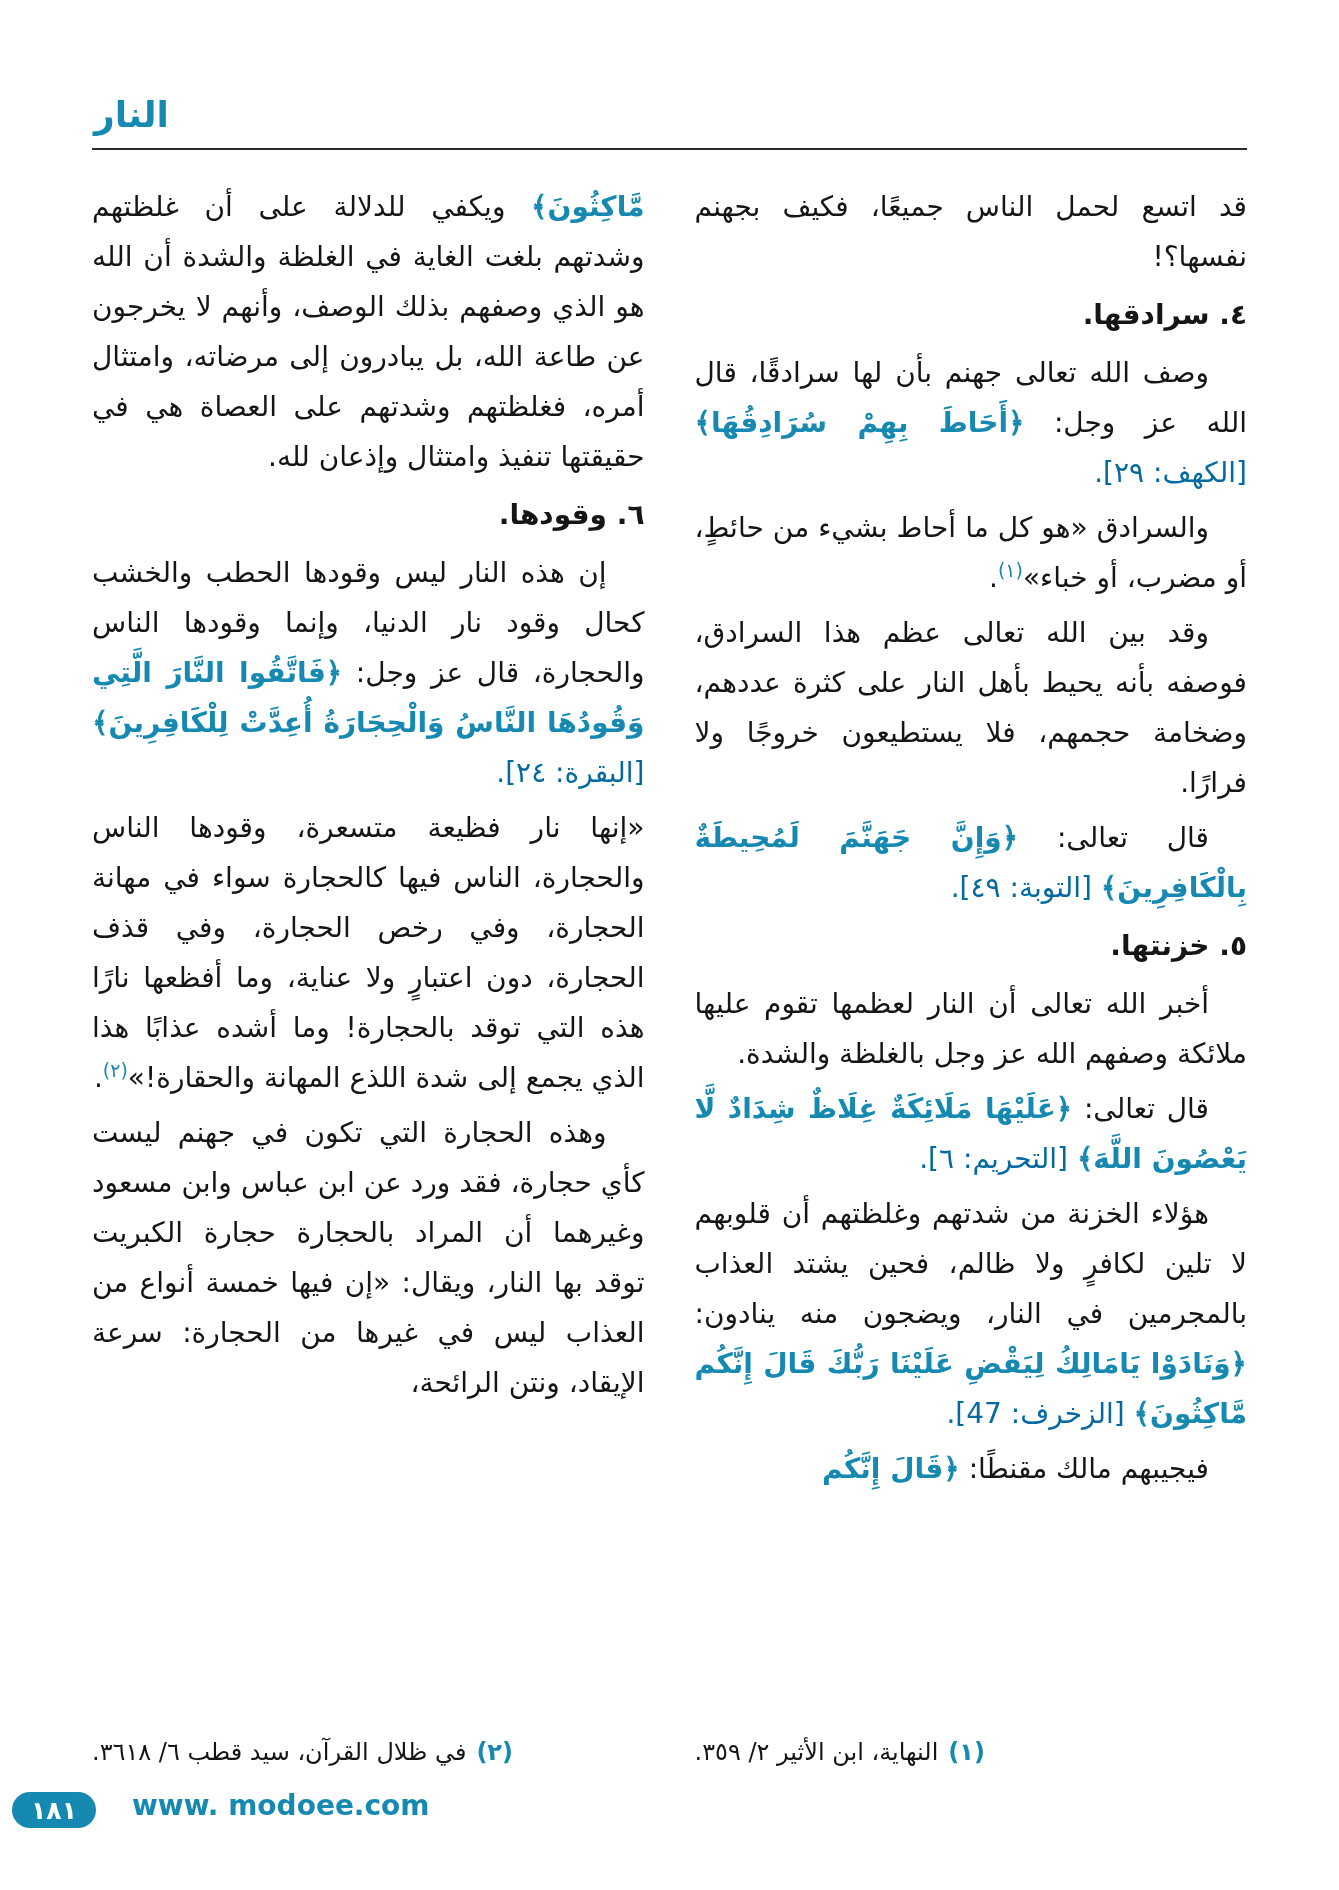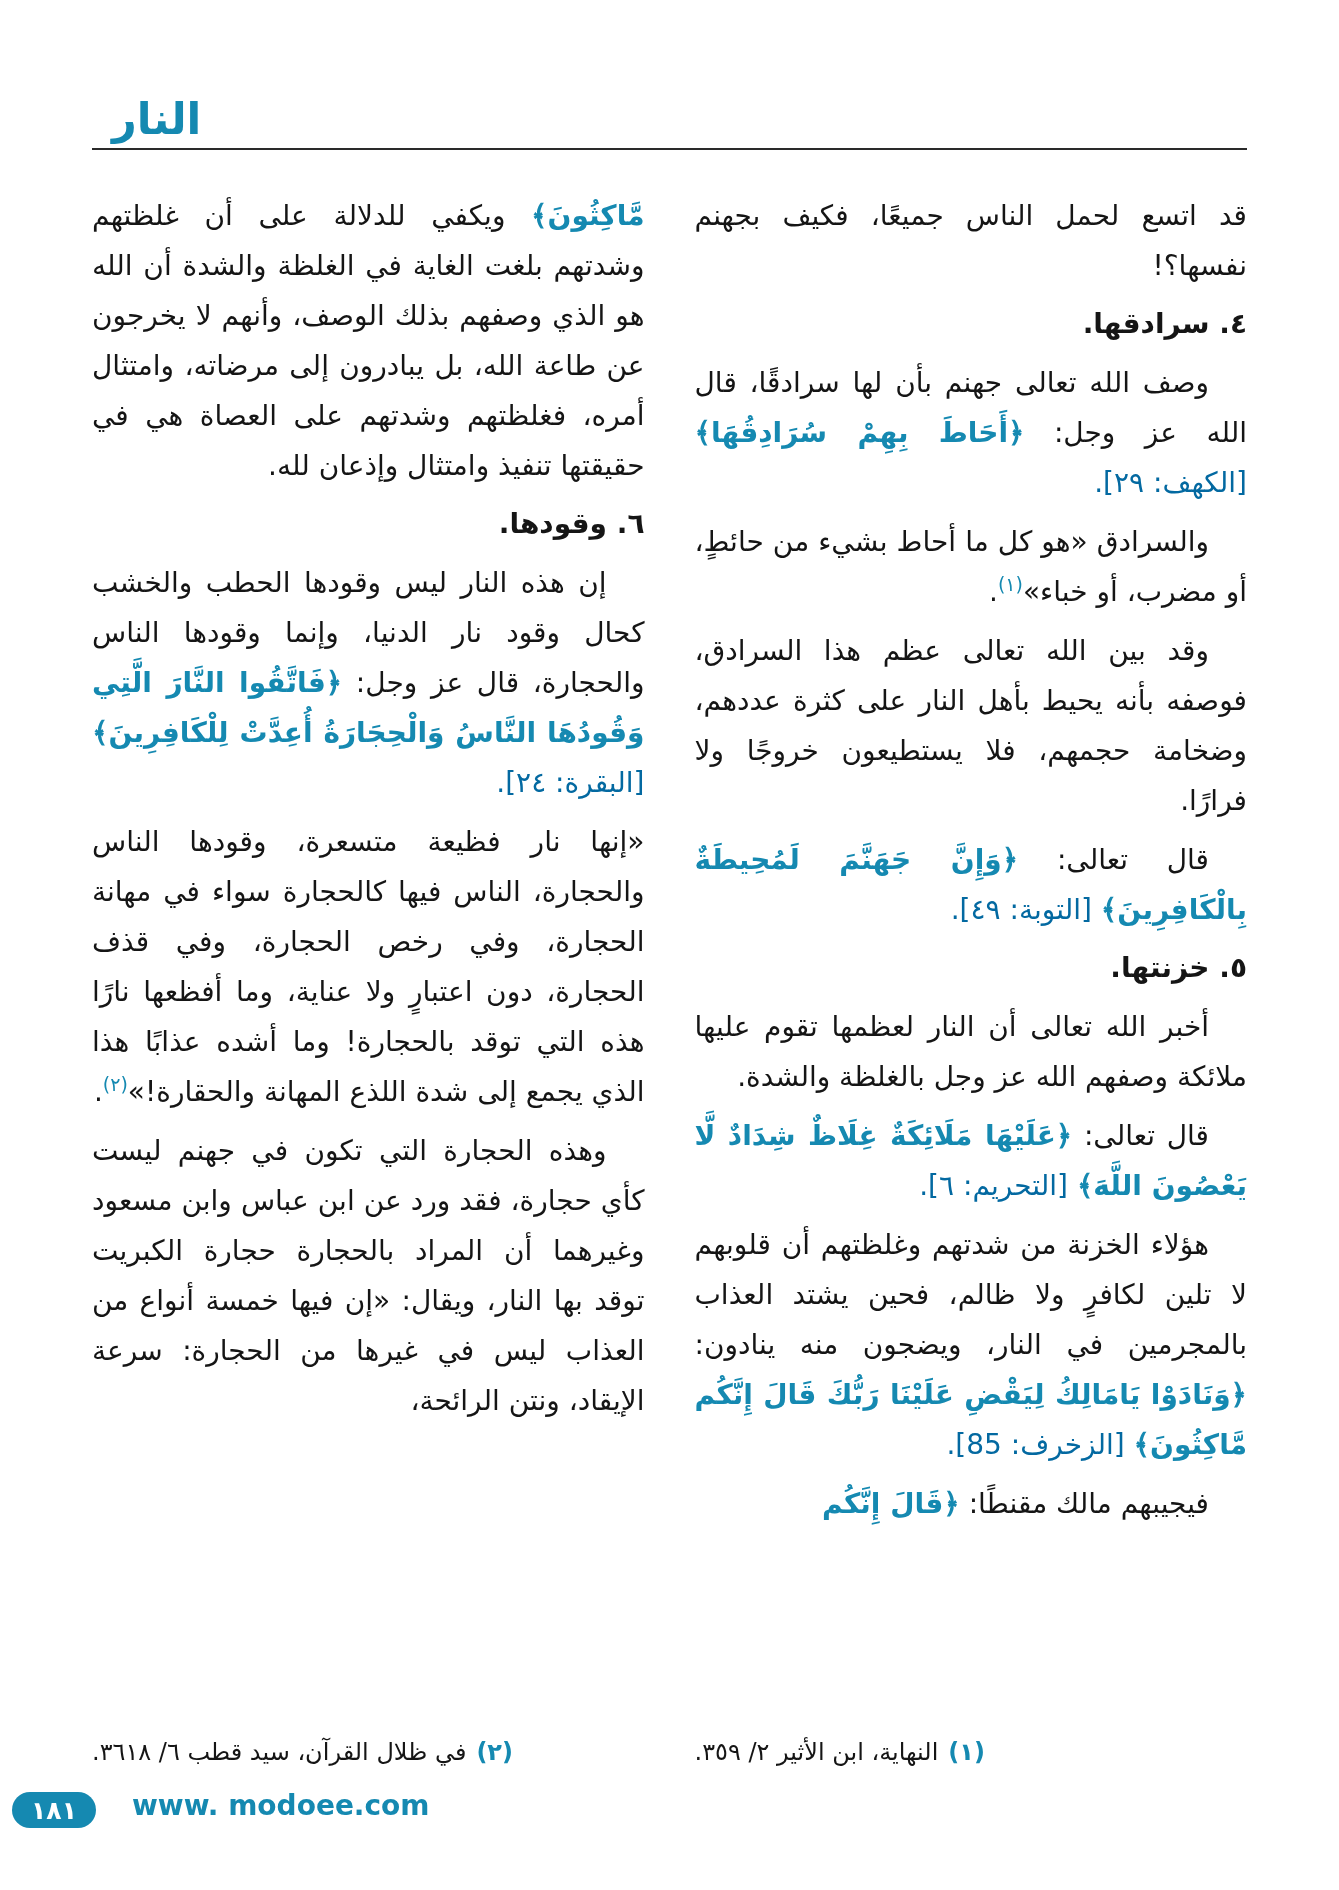--- a/index.html
+++ b/index.html
@@ -4,36 +4,36 @@
 <style>
   :root { --accent:#1589b1; }
   html,body{margin:0;padding:0;}
   body{
     width:1339px;height:1890px;background:#ffffff;
     font-family:"DejaVu Sans",sans-serif;direction:rtl;
   }
   .page{position:relative;width:1339px;height:1890px;overflow:hidden;background:#ffffff;}
 
   .header-title{
-    position:absolute;top:94px;left:112px;
-    font-size:43px;font-weight:bold;color:var(--accent);
+    position:absolute;top:94px;left:94px;
+    font-size:36px;font-weight:bold;color:var(--accent);
   }
   .header-rule{
     position:absolute;top:148px;left:92px;right:92px;height:2px;background:#2a2a2a;
   }
 
   .columns{
     position:absolute;top:182px;left:92px;right:92px;height:1540px;
     display:flex;gap:50px;overflow:hidden;
   }
   .col{flex:1;overflow:hidden;}
 
   .block{
     font-size:28px;line-height:50px;color:#151515;
-    text-align:justify;margin:9px 0 5px 0;
+    text-align:justify;margin:0 0 5px 0;
   }
   .block.indent{text-indent:38px;}
   .block.heading{font-weight:bold;margin:8px 0 8px 0;}
 
   .seg-t{color:#151515;}
   .seg-q{color:var(--accent);font-weight:bold;}
   .seg-r{color:#0369a1;}
   .seg-s{color:var(--accent);font-size:19px;vertical-align:super;line-height:0;}
 
   .footnotes{
@@ -67,21 +67,21 @@
     <div class="col">
       <p class="block"><span class="seg-t">قد اتسع لحمل الناس جميعًا، فكيف بجهنم نفسها؟!</span></p>
       <p class="block heading"><span class="seg-t">٤. سرادقها.</span></p>
       <p class="block indent"><span class="seg-t">وصف الله تعالى جهنم بأن لها سرادقًا، قال الله عز وجل: </span><span class="seg-q">﴿أَحَاطَ بِهِمْ سُرَادِقُهَا﴾</span><span class="seg-r"> [الكهف: ٢٩].</span></p>
       <p class="block indent"><span class="seg-t">والسرادق «هو كل ما أحاط بشيء من حائطٍ، أو مضرب، أو خباء»</span><span class="seg-s">(١)</span><span class="seg-t">.</span></p>
       <p class="block indent"><span class="seg-t">وقد بين الله تعالى عظم هذا السرادق، فوصفه بأنه يحيط بأهل النار على كثرة عددهم، وضخامة حجمهم، فلا يستطيعون خروجًا ولا فرارًا.</span></p>
       <p class="block indent"><span class="seg-t">قال تعالى: </span><span class="seg-q">﴿وَإِنَّ جَهَنَّمَ لَمُحِيطَةٌ بِالْكَافِرِينَ﴾</span><span class="seg-r"> [التوبة: ٤٩].</span></p>
       <p class="block heading"><span class="seg-t">٥. خزنتها.</span></p>
       <p class="block indent"><span class="seg-t">أخبر الله تعالى أن النار لعظمها تقوم عليها ملائكة وصفهم الله عز وجل بالغلظة والشدة.</span></p>
       <p class="block indent"><span class="seg-t">قال تعالى: </span><span class="seg-q">﴿عَلَيْهَا مَلَائِكَةٌ غِلَاظٌ شِدَادٌ لَّا يَعْصُونَ اللَّهَ﴾</span><span class="seg-r"> [التحريم: ٦].</span></p>
-      <p class="block indent"><span class="seg-t">هؤلاء الخزنة من شدتهم وغلظتهم أن قلوبهم لا تلين لكافرٍ ولا ظالم، فحين يشتد العذاب بالمجرمين في النار، ويضجون منه ينادون: </span><span class="seg-q">﴿وَنَادَوْا يَامَالِكُ لِيَقْضِ عَلَيْنَا رَبُّكَ قَالَ إِنَّكُم مَّاكِثُونَ﴾</span><span class="seg-r"> [الزخرف: 85].</span></p>
+      <p class="block indent"><span class="seg-t">هؤلاء الخزنة من شدتهم وغلظتهم أن قلوبهم لا تلين لكافرٍ ولا ظالم، فحين يشتد العذاب بالمجرمين في النار، ويضجون منه ينادون: </span><span class="seg-q">﴿وَنَادَوْا يَامَالِكُ لِيَقْضِ عَلَيْنَا رَبُّكَ قَالَ إِنَّكُم مَّاكِثُونَ﴾</span><span class="seg-r"> [الزخرف: 47].</span></p>
       <p class="block indent"><span class="seg-t">فيجيبهم مالك مقنطًا: </span><span class="seg-q">﴿قَالَ إِنَّكُم</span></p>
     </div>
 
     <div class="col">
       <p class="block"><span class="seg-q">مَّاكِثُونَ﴾</span><span class="seg-t"> ويكفي للدلالة على أن غلظتهم وشدتهم بلغت الغاية في الغلظة والشدة أن الله هو الذي وصفهم بذلك الوصف، وأنهم لا يخرجون عن طاعة الله، بل يبادرون إلى مرضاته، وامتثال أمره، فغلظتهم وشدتهم على العصاة هي في حقيقتها تنفيذ وامتثال وإذعان لله.</span></p>
       <p class="block heading"><span class="seg-t">٦. وقودها.</span></p>
       <p class="block indent"><span class="seg-t">إن هذه النار ليس وقودها الحطب والخشب كحال وقود نار الدنيا، وإنما وقودها الناس والحجارة، قال عز وجل: </span><span class="seg-q">﴿فَاتَّقُوا النَّارَ الَّتِي وَقُودُهَا النَّاسُ وَالْحِجَارَةُ أُعِدَّتْ لِلْكَافِرِينَ﴾</span><span class="seg-r"> [البقرة: ٢٤].</span></p>
       <p class="block"><span class="seg-t">«إنها نار فظيعة متسعرة، وقودها الناس والحجارة، الناس فيها كالحجارة سواء في مهانة الحجارة، وفي رخص الحجارة، وفي قذف الحجارة، دون اعتبارٍ ولا عناية، وما أفظعها نارًا هذه التي توقد بالحجارة! وما أشده عذابًا هذا الذي يجمع إلى شدة اللذع المهانة والحقارة!»</span><span class="seg-s">(٢)</span><span class="seg-t">.</span></p>
       <p class="block indent"><span class="seg-t">وهذه الحجارة التي تكون في جهنم ليست كأي حجارة، فقد ورد عن ابن عباس وابن مسعود وغيرهما أن المراد بالحجارة حجارة الكبريت توقد بها النار، ويقال: «إن فيها خمسة أنواع من العذاب ليس في غيرها من الحجارة: سرعة الإيقاد، ونتن الرائحة،</span></p>
     </div>

